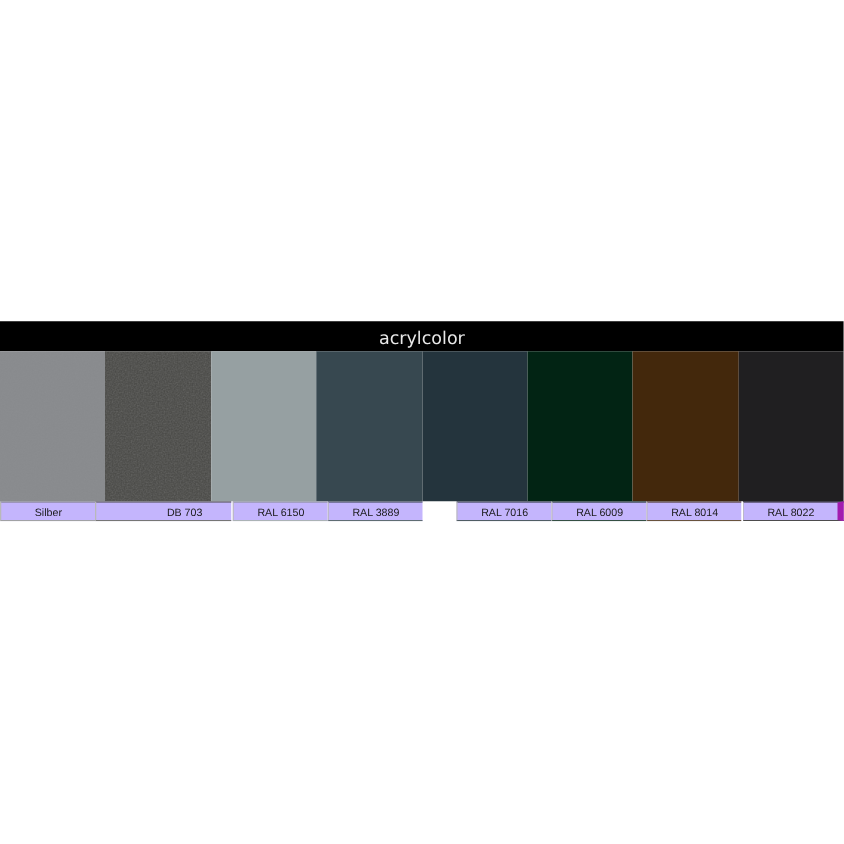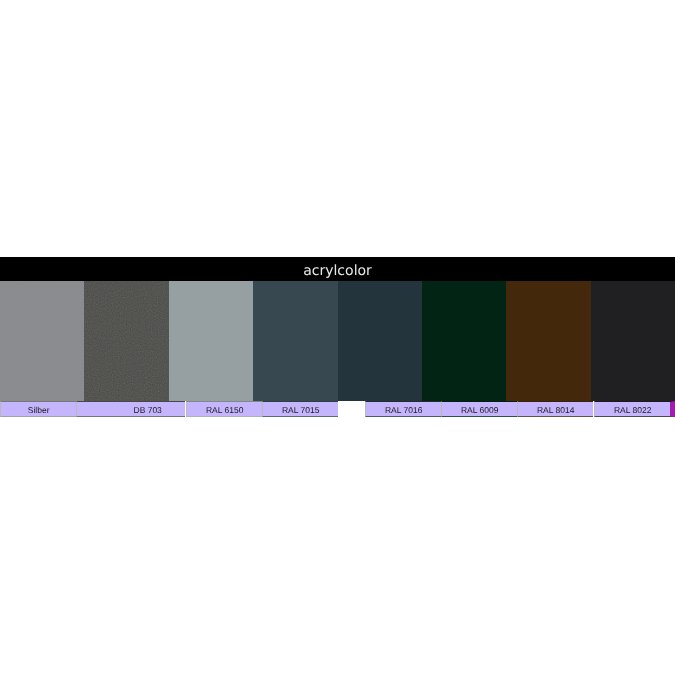--- a/index.html
+++ b/index.html
@@ -143,20 +143,20 @@
     <div class="swatch" style="background: rgb(36, 52, 61);"></div>
     <div class="swatch" style="background: rgb(2, 36, 20);"></div>
     <div class="swatch" style="background: rgb(67, 40, 12);"></div>
     <div class="swatch" style="background: rgb(32, 31, 33);"></div>
   </div>
 
   <div id="labels">
     <div class="label-cell" style="border-top-color: rgb(116, 118, 120); border-bottom-color: rgb(161, 162, 164);">Silber</div>
     <div class="label-cell" style="border-top-color: rgb(71, 71, 70); border-bottom-color: rgb(118, 118, 117); padding-left: 33px;">DB 703</div>
     <div class="label-cell" style="border-top-color: rgb(128, 136, 138); border-bottom-color: rgb(171, 179, 181);">RAL 6150</div>
-    <div class="label-cell" style="border-top-color: rgb(47, 61, 68); border-bottom-color: rgb(95, 109, 115);">RAL 7015</div>
+    <div class="label-cell" style="border-top-color: rgb(47, 61, 68); border-bottom-color: rgb(95, 109, 115);">RAL 3889</div>
     <div class="label-cell" style="border-top-color: rgb(31, 44, 52); border-bottom-color: rgb(80, 93, 100); margin-left: 26px;">RAL 7016</div>
     <div class="label-cell" style="border-top-color: rgb(2, 31, 17); border-bottom-color: rgb(53, 80, 67);">RAL 6009</div>
     <div class="label-cell" style="border-top-color: rgb(57, 34, 10); border-bottom-color: rgb(105, 83, 61);">RAL 8014</div>
     <div class="label-cell" style="border-top-color: rgb(27, 26, 28); border-bottom-color: rgb(77, 76, 77);">RAL 8022</div>
   </div>
 
 </div>
 
 </body></html>

